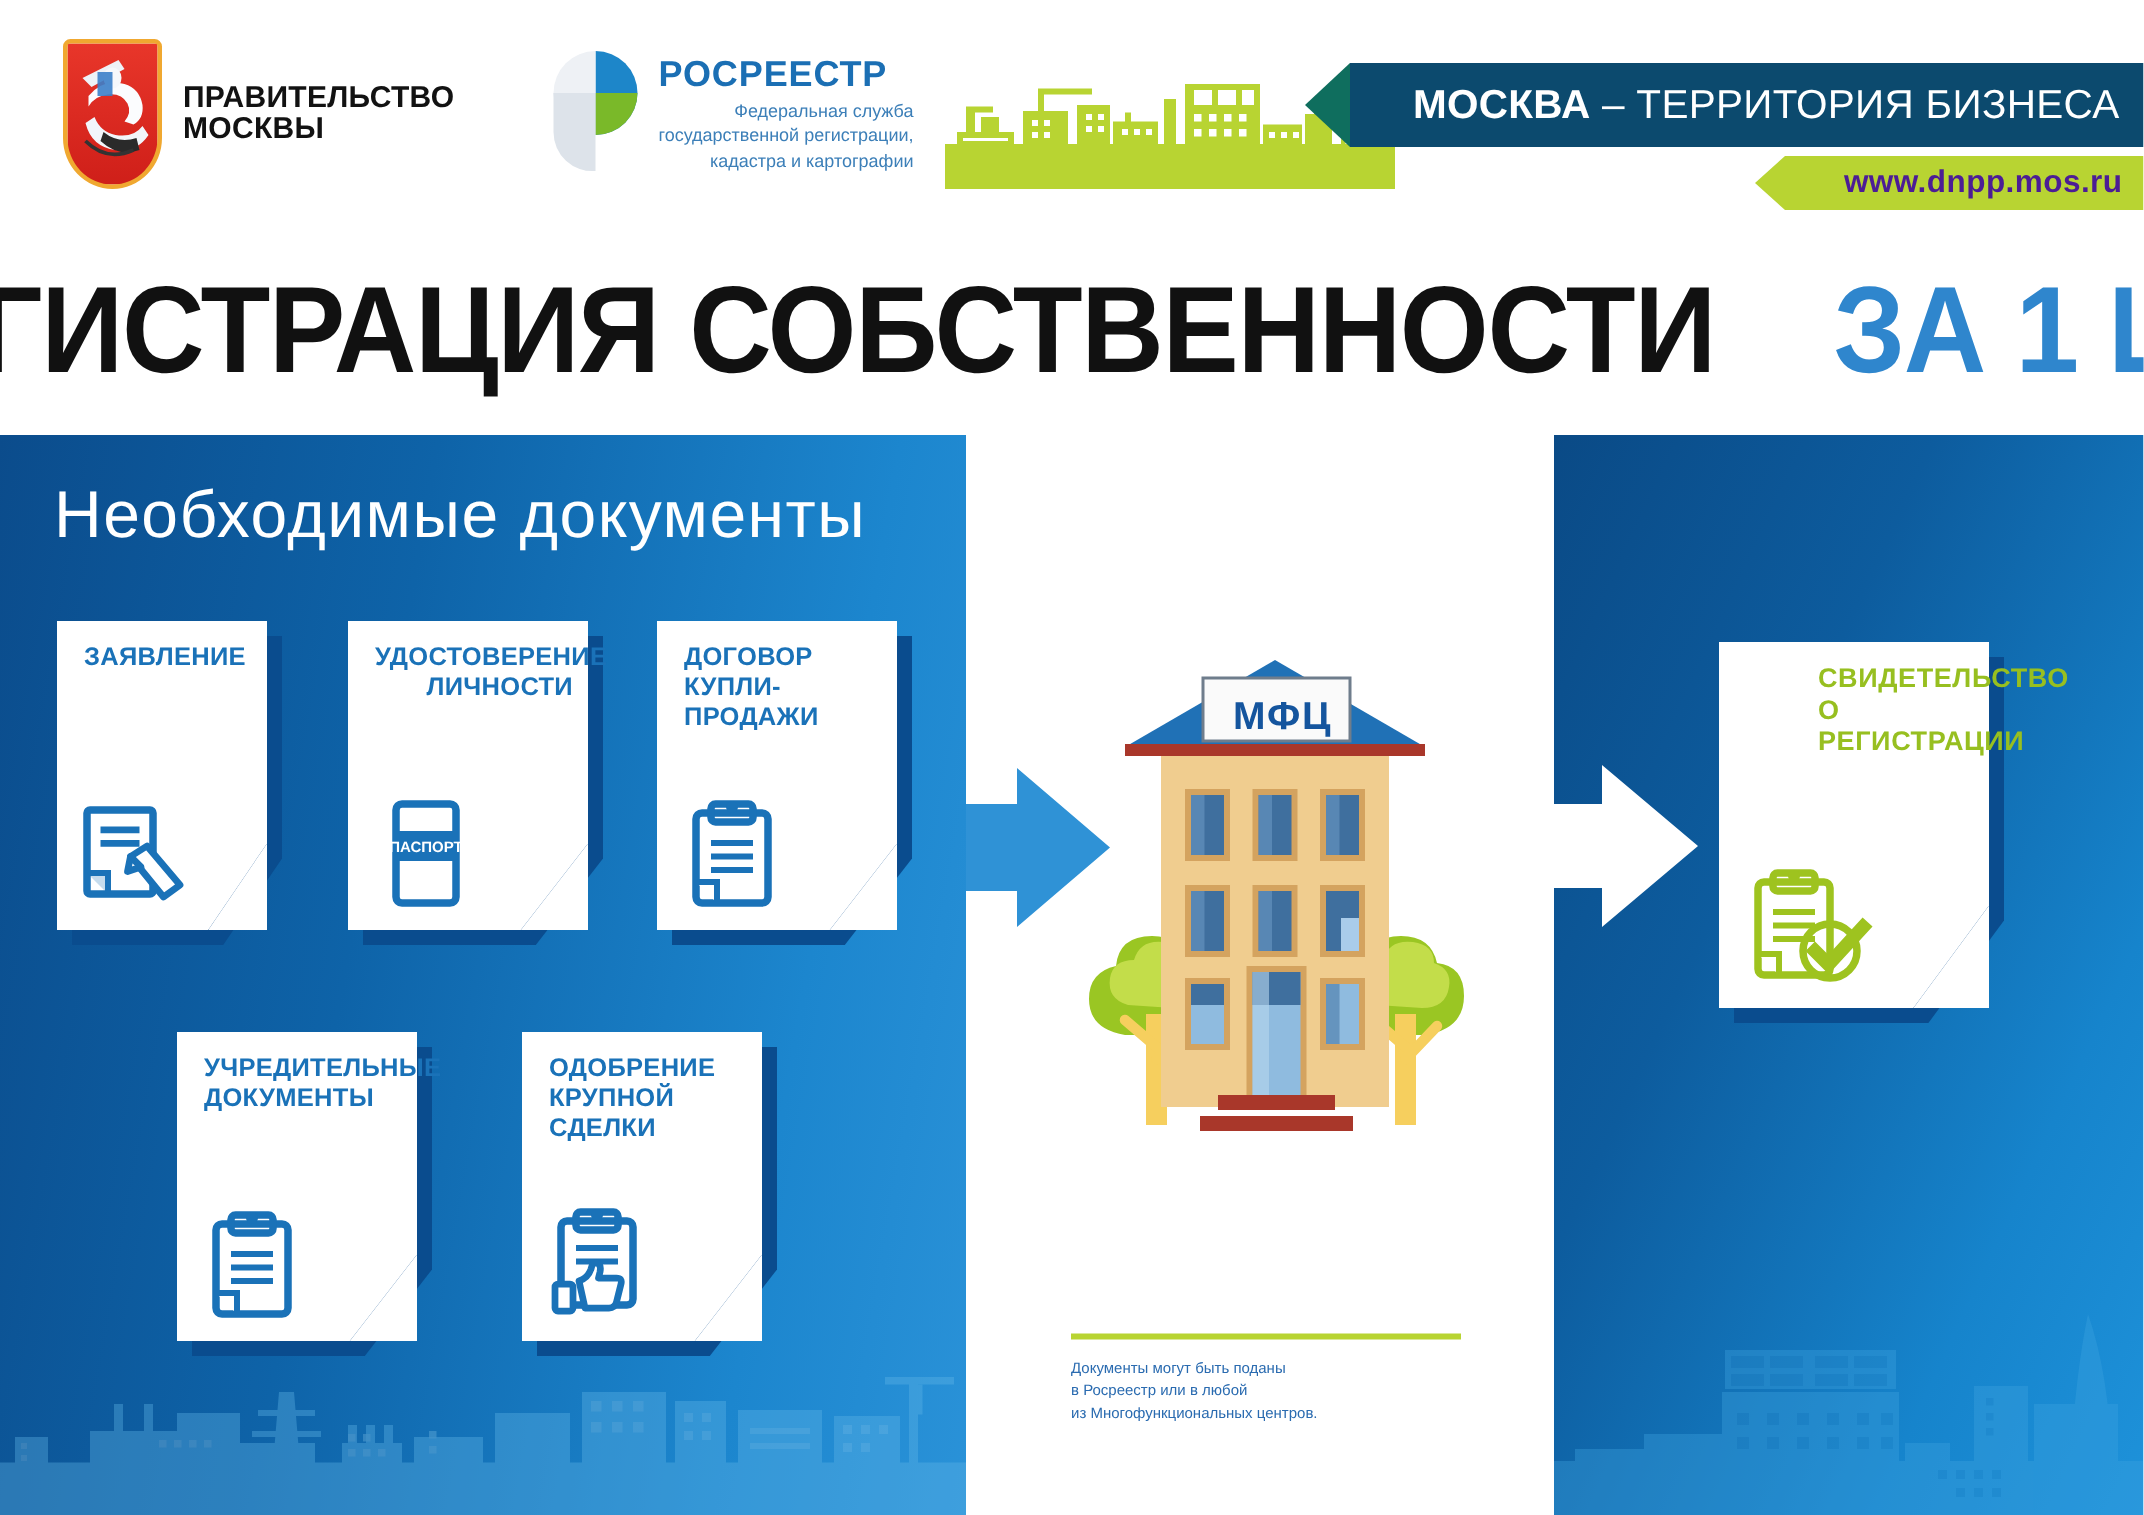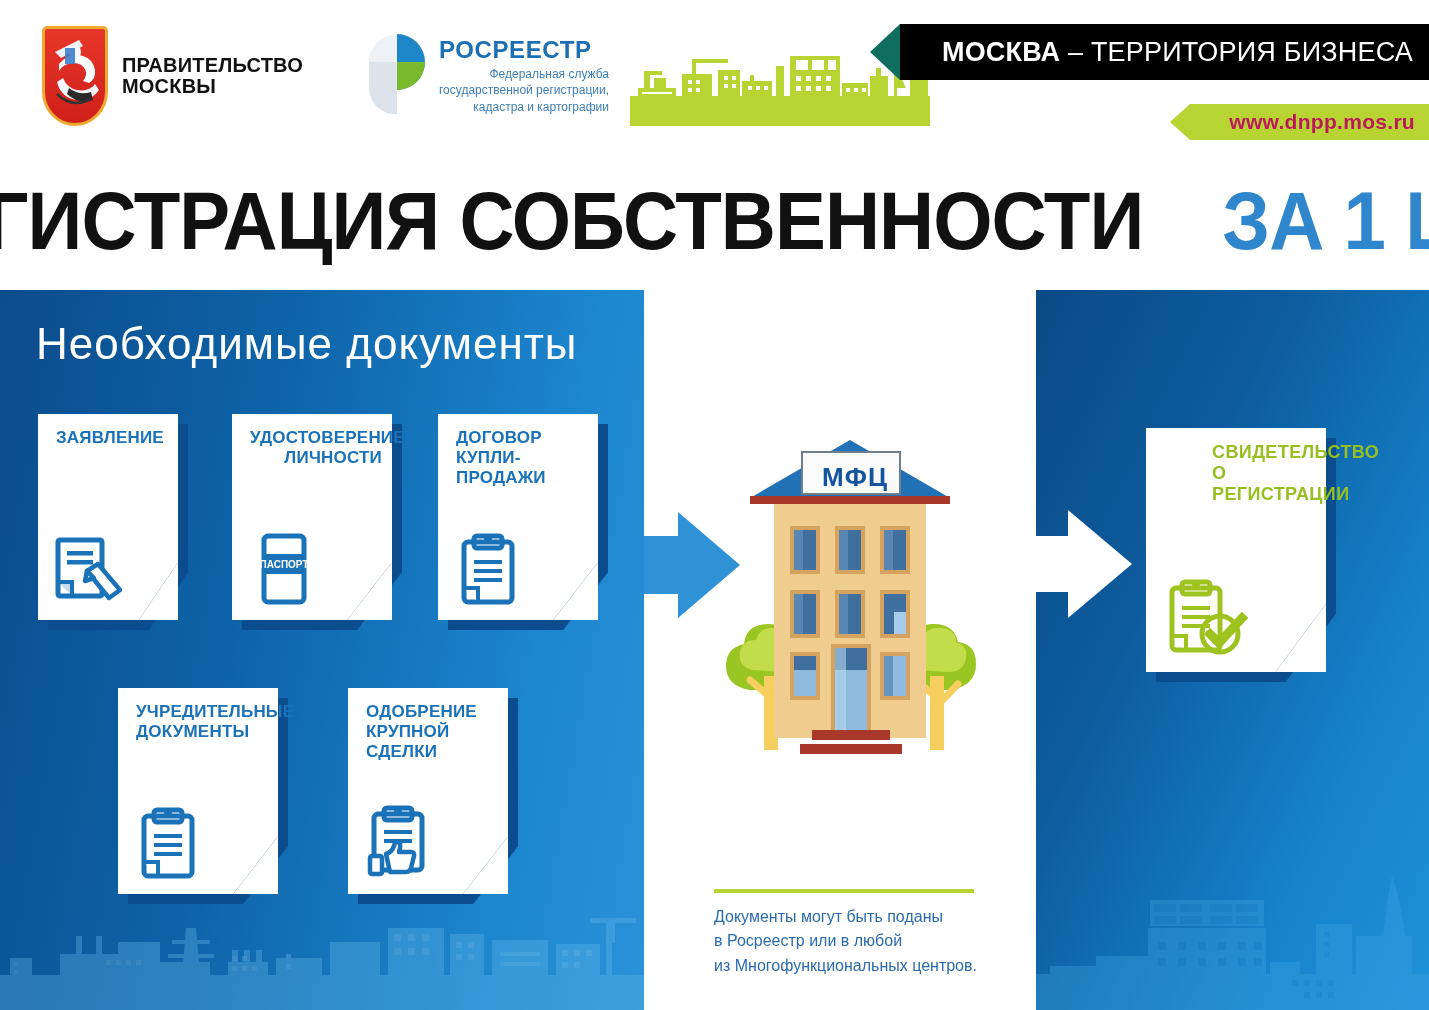--- a/index.html
+++ b/index.html
@@ -29,22 +29,22 @@
 
   #rosreestr-logo { position: absolute; left: 366px; top: 32px; display: flex; align-items: flex-start; gap: 11px; }
   .rr-mark { width: 62px; height: 84px; position: relative; }
   .rr-text-wrap { padding-top: 6px; }
   .rr-title { font-weight: 700; font-size: 24px; letter-spacing: .6px; color: #1b6fb4; line-height: 1; }
   .rr-sub { font-size: 12px; color: #3c7fb8; line-height: 1.36; margin-top: 4px; text-align: right; }
 
   #green-skyline { position: absolute; left: 630px; top: 48px; width: 300px; height: 78px; }
 
   #biz-banner {
-    position: absolute; left: 900px; top: 24px; width: 529px; height: 56px;
-    background: #000000;
+    position: absolute; left: 900px; top: 42px; width: 529px; height: 56px;
+    background: #0c4a6e;
   }
   #biz-banner::before {
     content: ""; position: absolute; left: -30px; top: 0;
     border-top: 28px solid transparent; border-bottom: 28px solid transparent;
     border-right: 30px solid #0f6e5e;
   }
   #biz-banner-text {
     position: absolute; right: 16px; top: 50%; transform: translateY(-50%);
     color: #fff; font-size: 27px; letter-spacing: .2px; white-space: nowrap;
   }
@@ -53,21 +53,21 @@
     position: absolute; left: 1190px; top: 104px; width: 239px; height: 36px;
     background: #b8d432;
   }
   #url-banner::before {
     content: ""; position: absolute; left: -20px; top: 0;
     border-top: 18px solid transparent; border-bottom: 18px solid transparent;
     border-right: 20px solid #b8d432;
   }
   #url-banner-text {
     position: absolute; right: 14px; top: 50%; transform: translateY(-50%);
-    color: #be185d; font-size: 21px; font-weight: 700; letter-spacing: .3px; white-space: nowrap;
+    color: #4c1d95; font-size: 21px; font-weight: 700; letter-spacing: .3px; white-space: nowrap;
   }
 
   
   #main-title {
     position: absolute; left: 0; top: 168px; width: 1429px; height: 105px;
     display: flex; align-items: center; justify-content: center; gap: 18px;
     white-space: nowrap;
   }
   #main-title span {
     font-weight: 700; font-size: 82px; line-height: 1;
@@ -127,21 +127,21 @@
 
   
   #mfc-building { position: absolute; left: 700px; top: 430px; width: 300px; height: 345px; }
   #mfc-sign-text {
     position: absolute; left: 795px; top: 455px; width: 120px; height: 44px;
     display: flex; align-items: center; justify-content: center;
     color: #15559e; font-weight: 700; font-size: 26px; letter-spacing: 1px;
   }
   #center-note { position: absolute; left: 714px; top: 889px; width: 300px; }
   #center-note-rule { width: 260px; height: 4px; background: #b8d432; margin-bottom: 12px; }
-  #center-note-text { color: #2a6bb0; font-size: 16px; line-height: 1.52; }
+  #center-note-text { color: #2a6bb0; font-size: 10px; line-height: 1.52; }
 </style>
 </head>
 <body>
 
 <div id="poster">
 
   <div id="header">
 
     <div id="moscow-gov-logo">
       <div class="coa">

